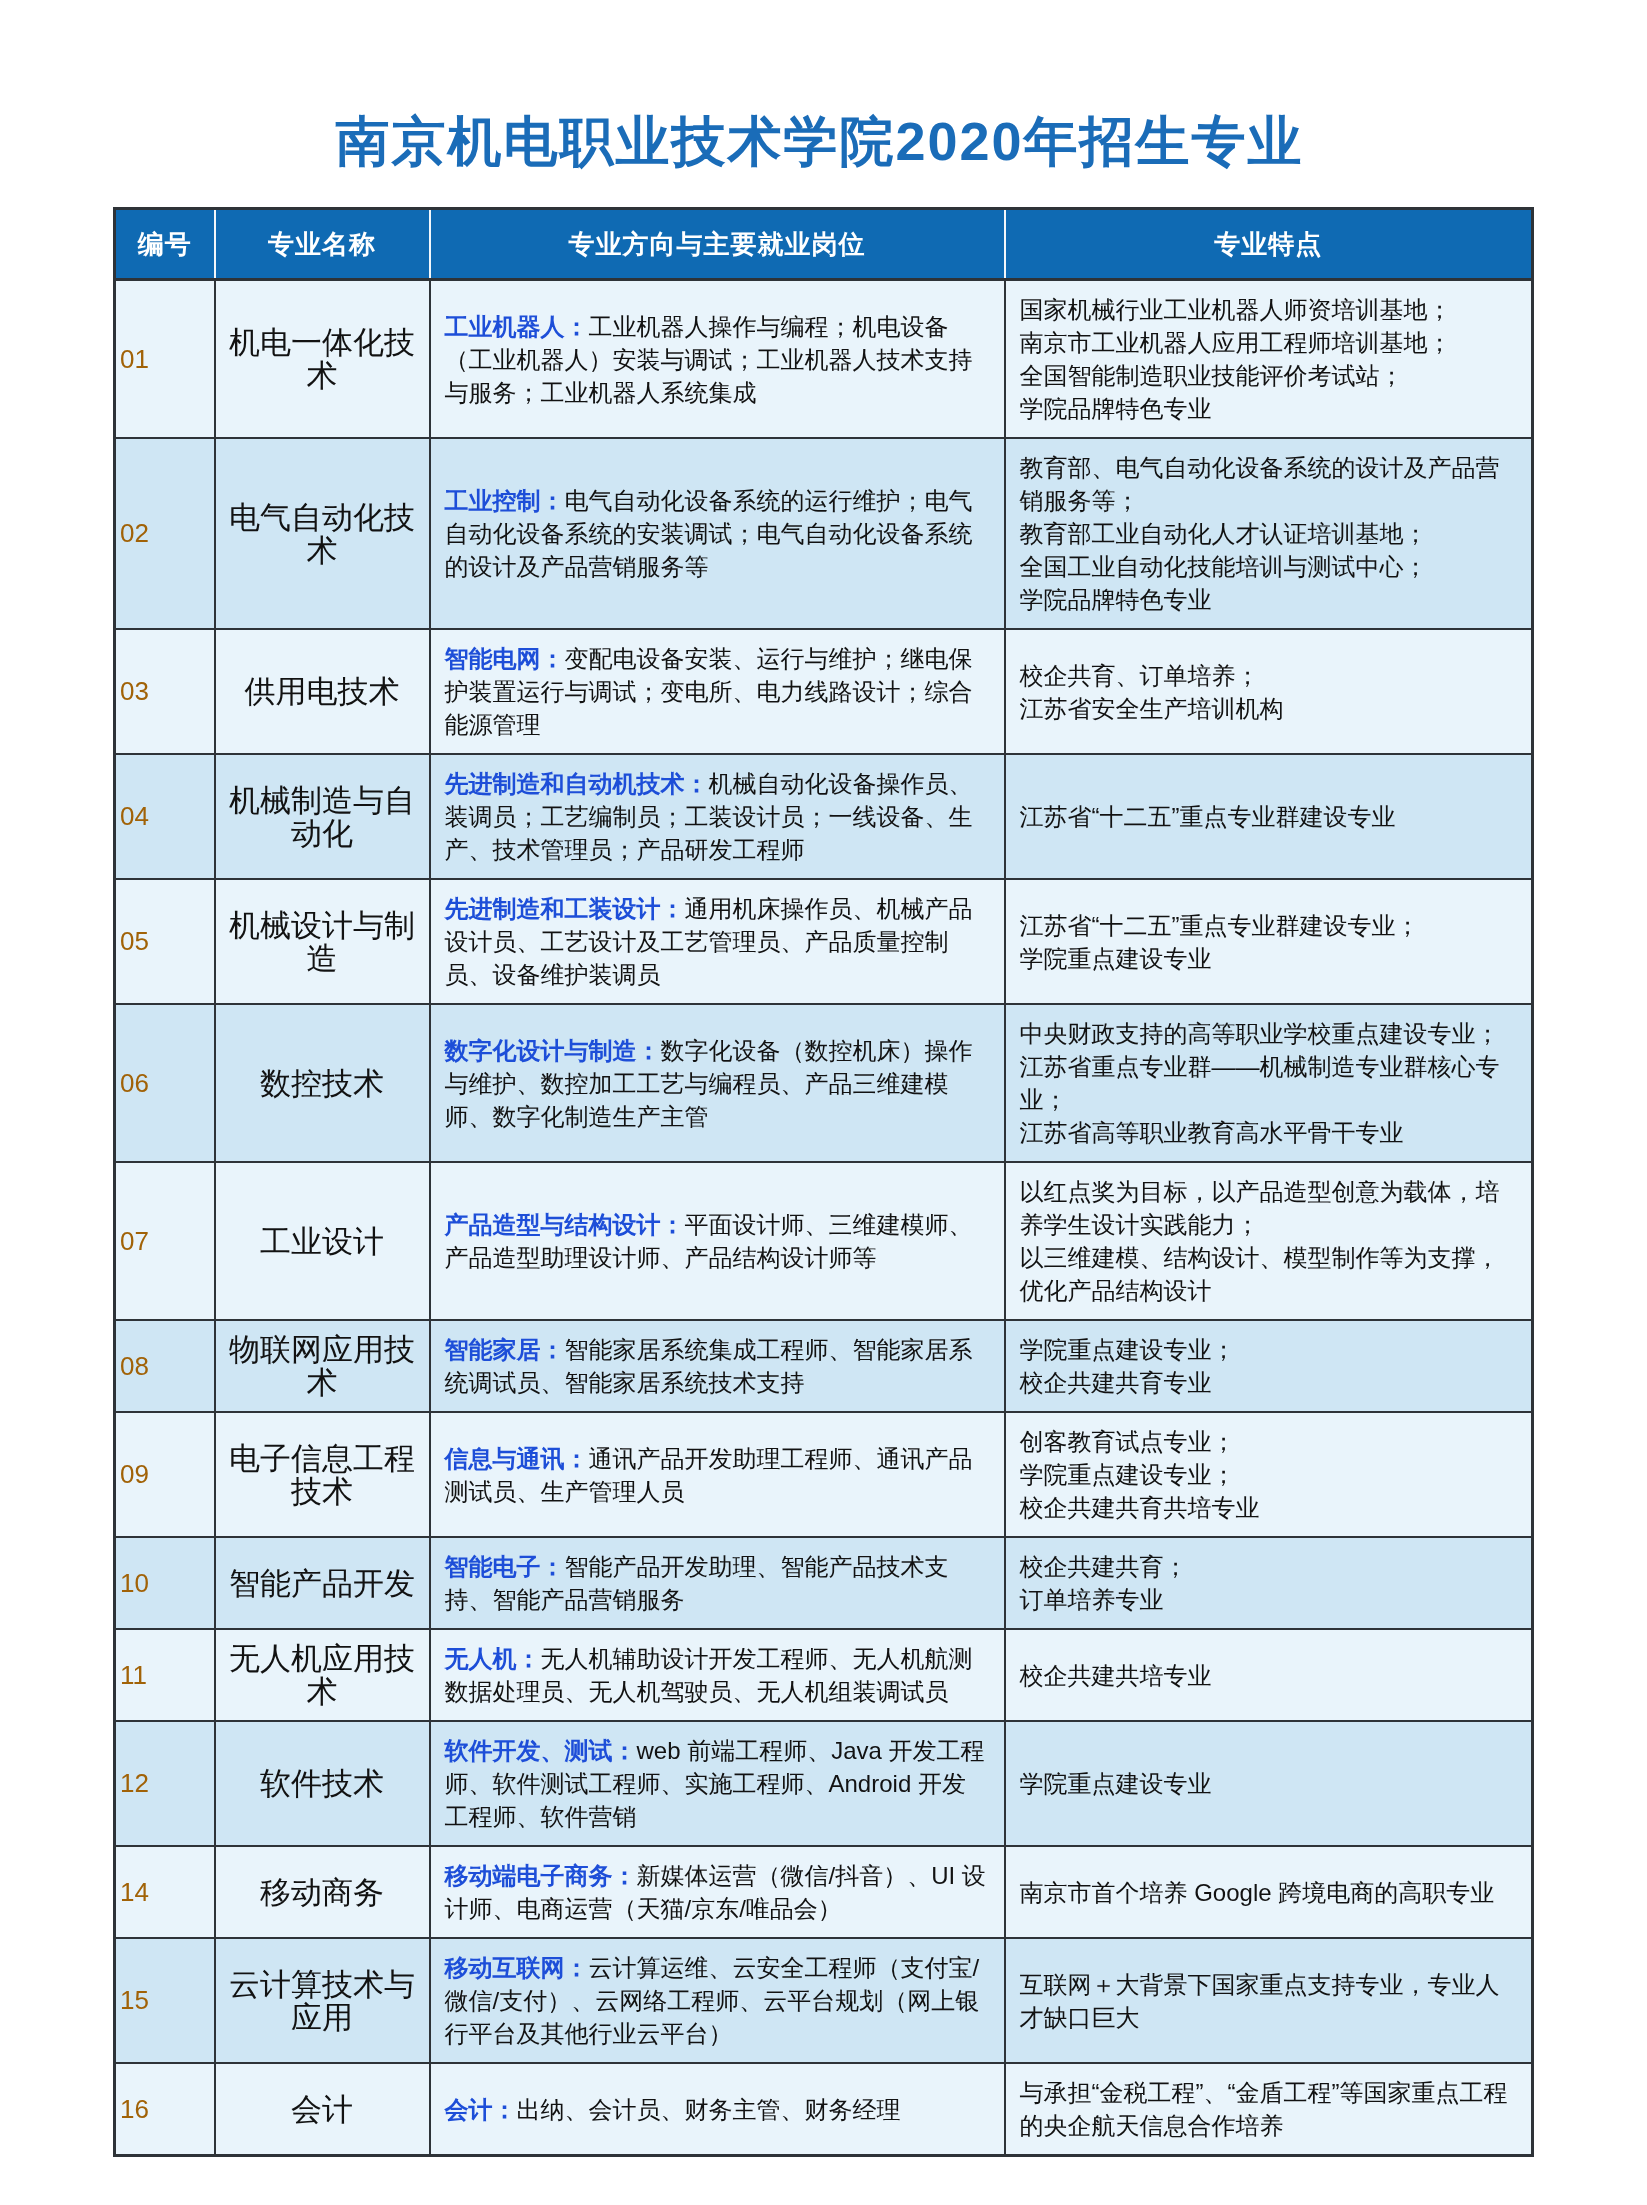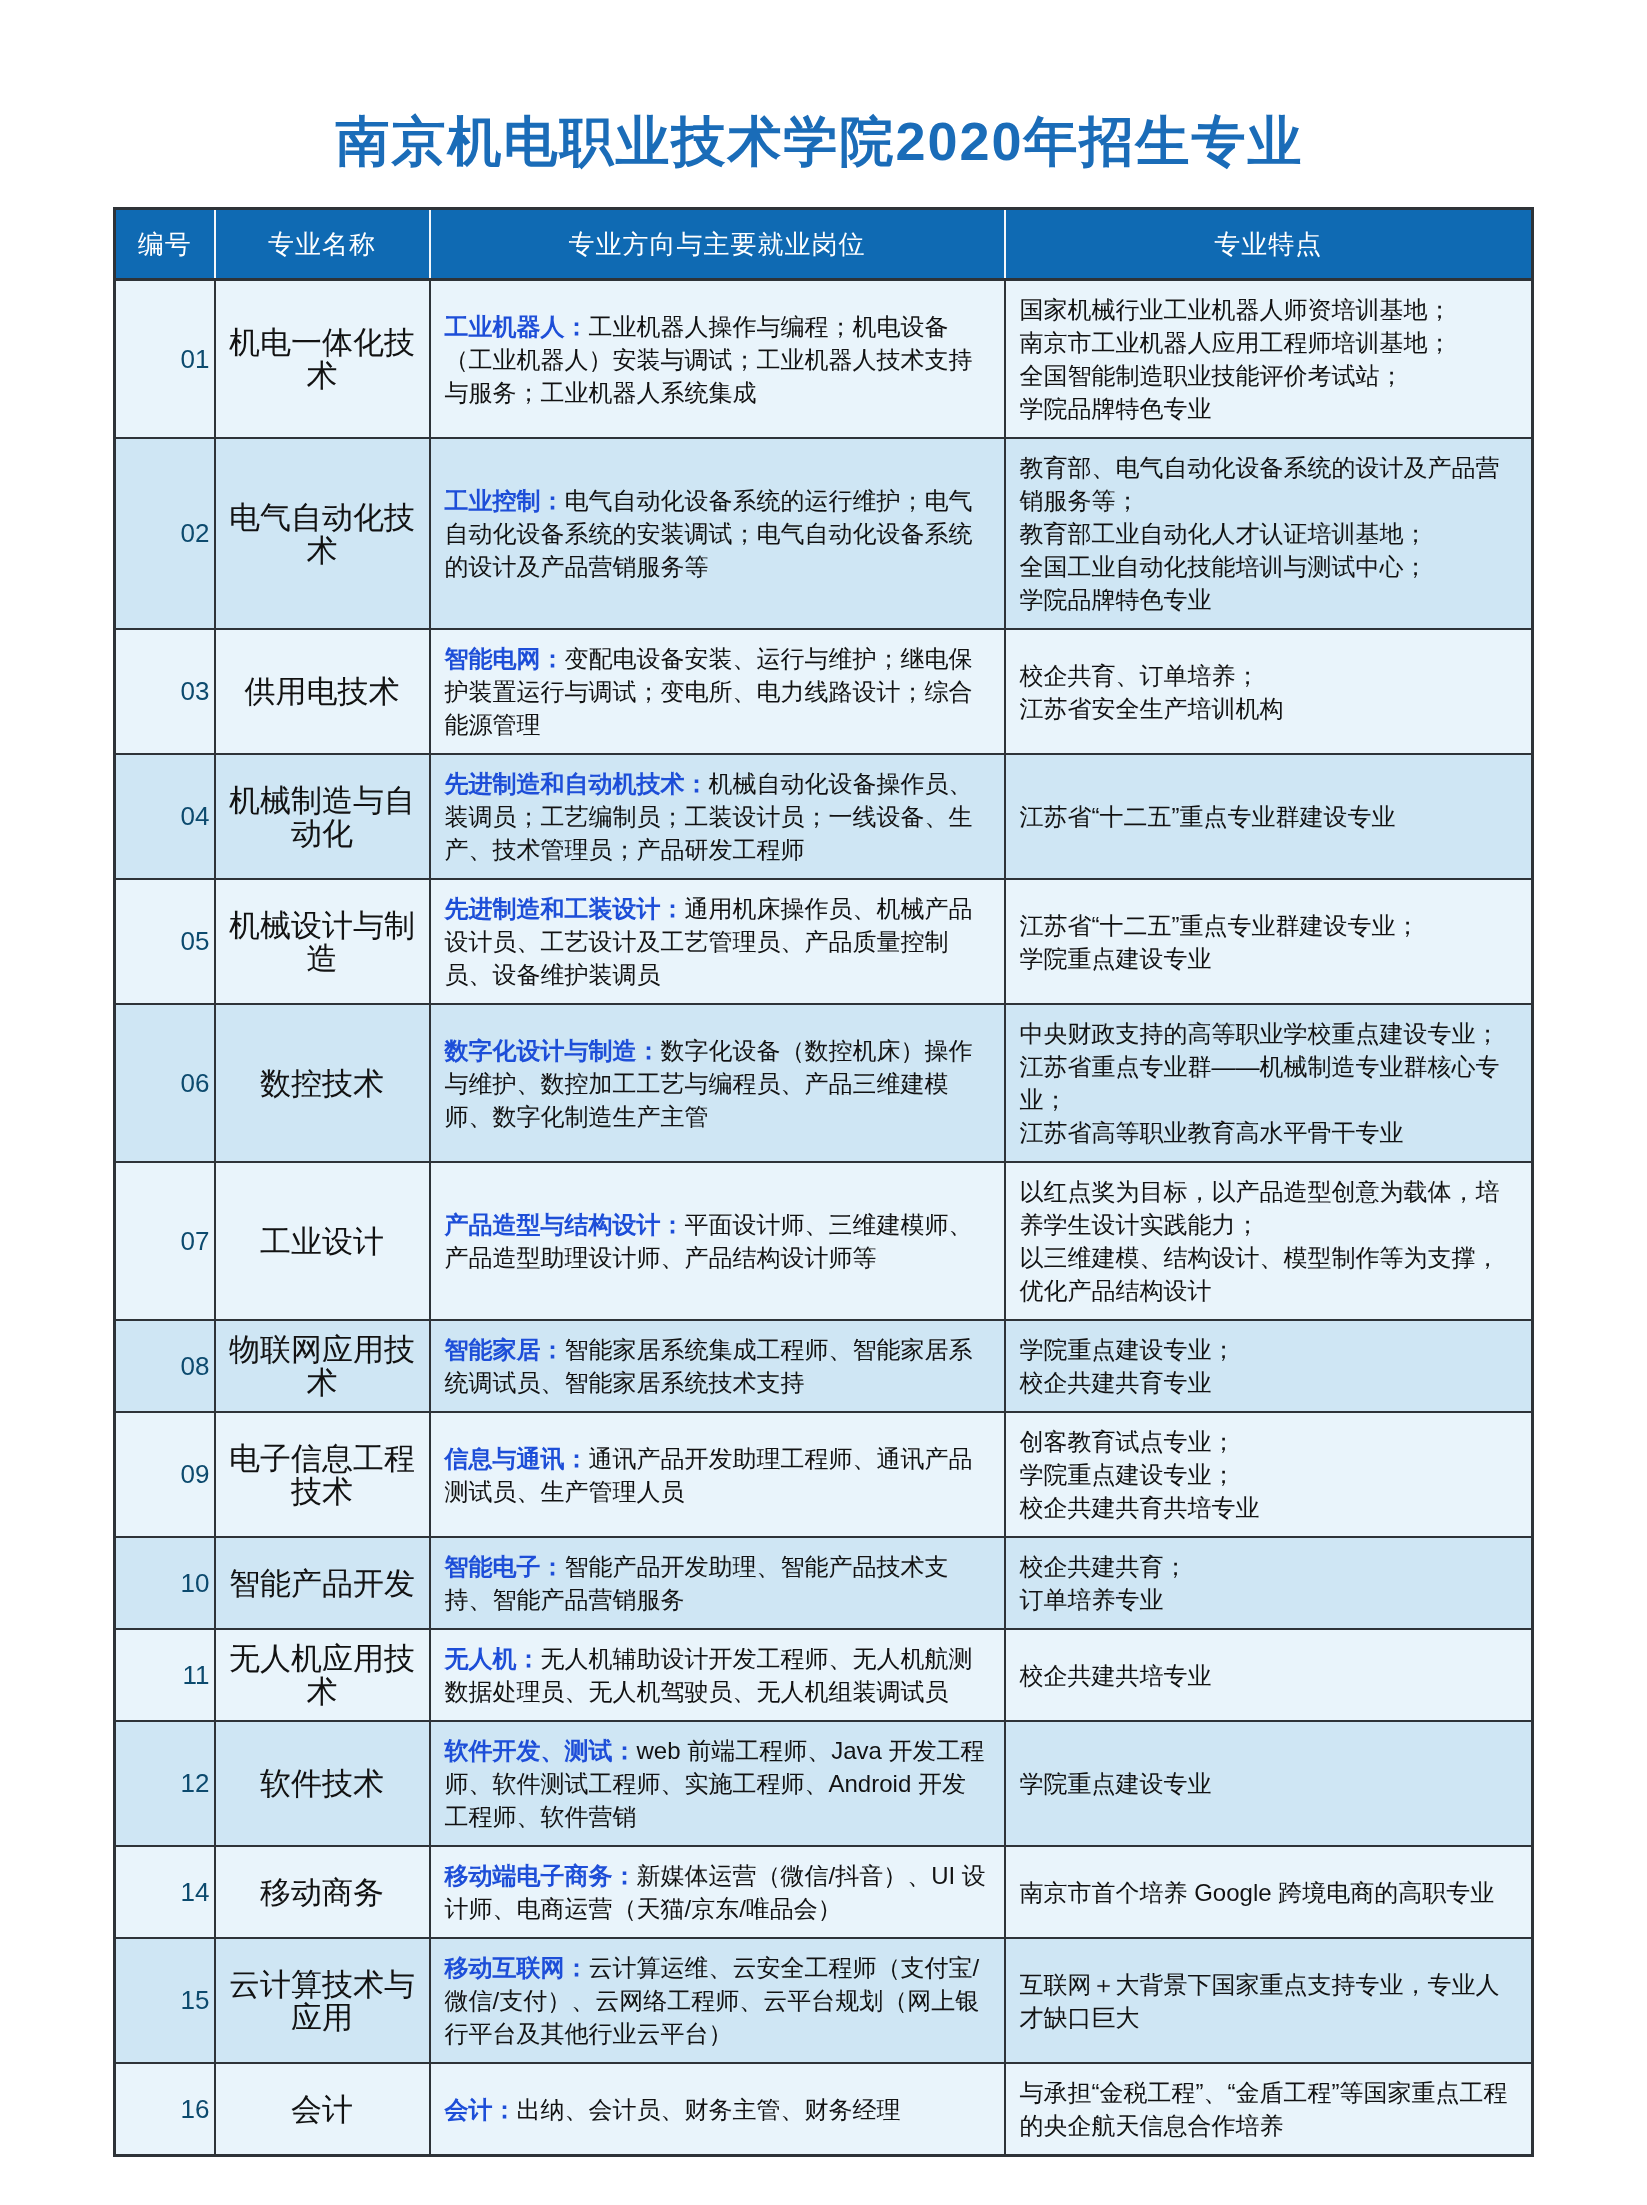--- a/index.html
+++ b/index.html
@@ -32,43 +32,43 @@
     border: 3px solid #2e3338;
   }
   col.c1 { width: 100px; }
   col.c2 { width: 215px; }
   col.c3 { width: 575px; }
   col.c4 { width: 528px; }
   thead th {
     background: #0f6ab3;
     color: #ffffff;
     font-size: 26px;
-    font-weight: 400;
+    font-weight: 700;
     height: 60px;
     letter-spacing: 1px;
     border-bottom: 3px solid #2e3338;
     border-left: 2px solid #f2f7fb;
     padding: 4px 6px;
   }
   thead th:first-child { border-left: none; }
   tbody td {
     border: 2px solid #2e3338;
     vertical-align: middle;
     color: #121212;
     font-size: 24px;
     line-height: 33px;
     padding: 12px 14px;
     box-sizing: border-box;
   }
   tbody tr:nth-child(odd) td  { background: #e9f4fb; }
   tbody tr:nth-child(even) td { background: #cfe6f4; }
   td.c-num {
-    text-align: right;
+    text-align: left;
     font-size: 26px;
-    color: #0c4a6e;
+    color: #a16207;
     padding: 12px 4px;
   }
   td.c-major {
     text-align: center;
     font-size: 31px;
     padding: 12px 6px;
   }
   td.c-dir strong {
     font-weight: 700;
     color: #1d4ed8;

